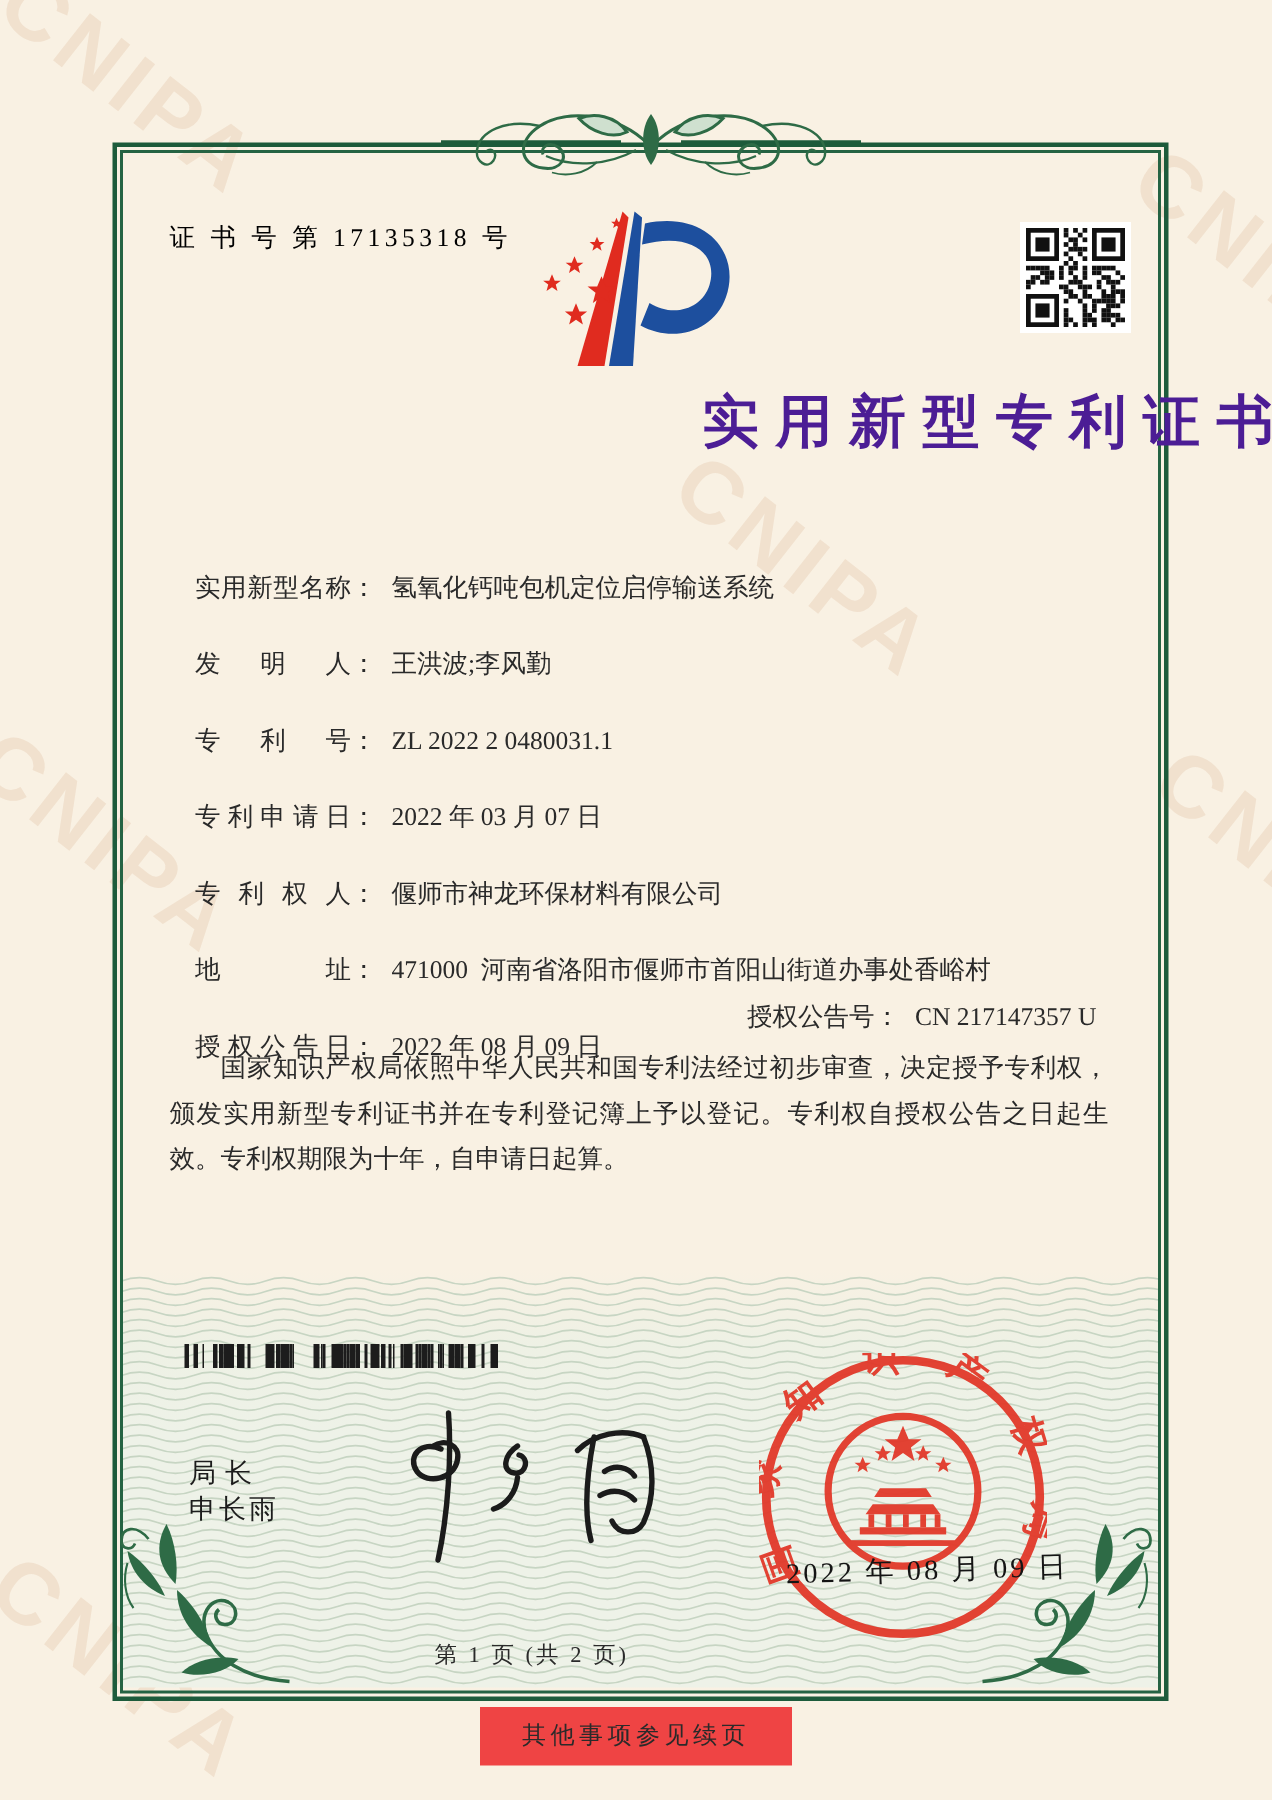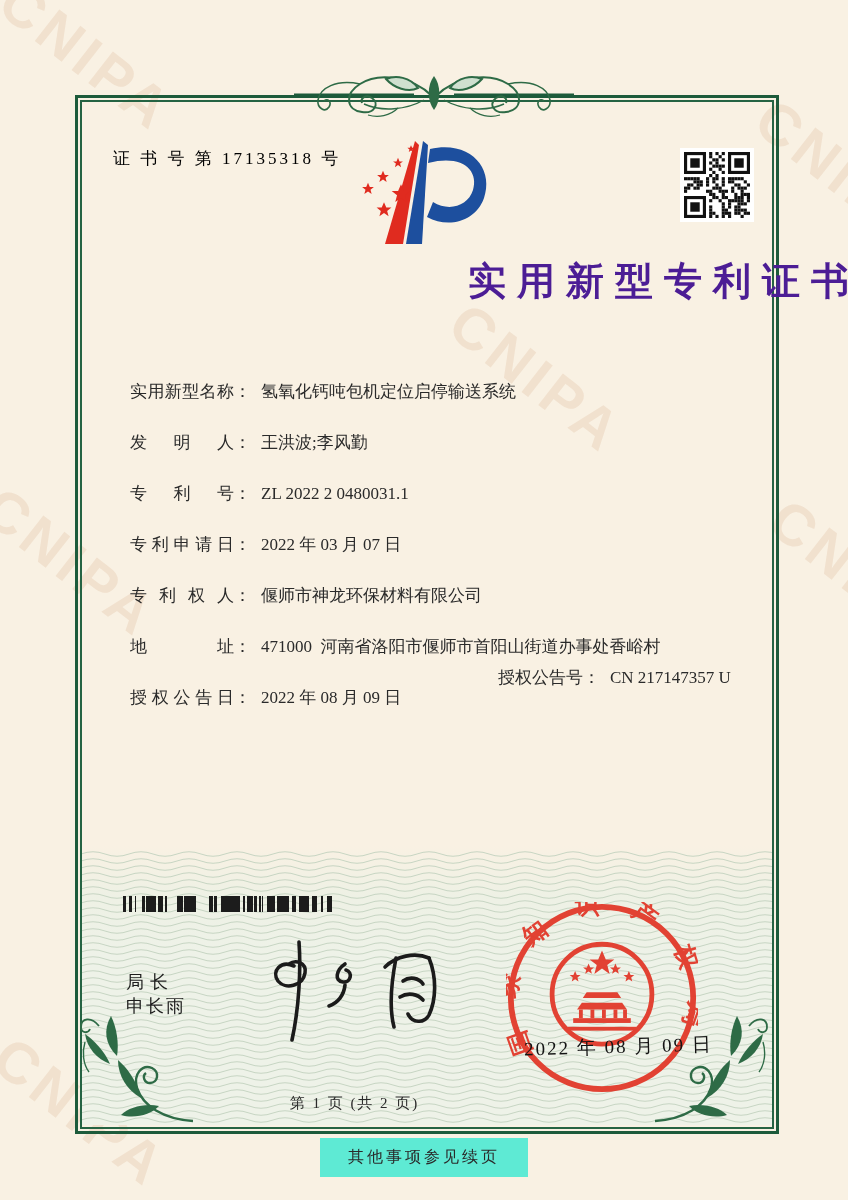--- a/index.html
+++ b/index.html
@@ -52,21 +52,21 @@
 
   .signature{position:absolute;left:248px;top:936px;width:220px;height:110px;z-index:6;}
 
   .seal{position:absolute;left:506px;top:902px;width:192px;height:192px;z-index:6;opacity:0.95;}
   .seal-date{position:absolute;left:524px;top:1034px;font-size:19px;letter-spacing:2px;
              color:#141414;z-index:7;white-space:pre;transform:rotate(-1.5deg);}
 
   .page-info{position:absolute;left:0;top:1094px;width:709px;text-align:center;
              font-size:15px;letter-spacing:2px;color:#2a2a2a;z-index:5;white-space:pre;}
   .cont-box{position:absolute;left:50%;top:1138px;transform:translateX(-50%);
-            background:#5eead4;padding:9px 28px;font-size:16px;letter-spacing:3px;
+            background:#ef4444;padding:9px 28px;font-size:16px;letter-spacing:3px;
             color:#2a2a2a;z-index:2;white-space:nowrap;}
 </style>
 </head>
 <body>
 
 <div class="page">
 
   <div class="wm" style="left:-14px;top:22px;">CNIPA</div>
   <div class="wm" style="left:742px;top:140px;">CNIPA</div>
   <div class="wm" style="left:436px;top:344px;">CNIPA</div>
@@ -300,20 +300,21 @@
   </div>
   <div class="field-row" style="top:615px;">
     <span class="flabel">地址</span><span>：</span><span class="fvalue">471000  河南省洛阳市偃师市首阳山街道办事处香峪村</span>
   </div>
   <div class="field-row" style="top:666px;width:626px;">
     <span><span class="flabel">授权公告日</span><span>：</span><span class="fvalue">2022 年 08 月 09 日</span></span>
     <span class="grant2"><span>授权公告号</span><span>：</span><span class="fvalue">CN 217147357 U</span></span>
   </div>
 
   <div class="paras">
+    <p>国家知识产权局依照中华人民共和国专利法经过初步审查，决定授予专利权，颁发实用新型专利证书并在专利登记簿上予以登记。专利权自授权公告之日起生效。专利权期限为十年，自申请日起算。</p>
   </div>
 
   <svg class="barcode" id="barcode-svg" viewBox="0 0 215 16">
       <rect x="3" y="0" width="3" height="16" fill="#1c1c1c"></rect>
       <rect x="9" y="0" width="3" height="16" fill="#1c1c1c"></rect>
       <rect x="15" y="0" width="1" height="16" fill="#1c1c1c"></rect>
       <rect x="22" y="0" width="2" height="16" fill="#1c1c1c"></rect>
       <rect x="24" y="0" width="1" height="16" fill="#1c1c1c"></rect>
       <rect x="26" y="0" width="3" height="16" fill="#1c1c1c"></rect>
       <rect x="29" y="0" width="1" height="16" fill="#1c1c1c"></rect>

